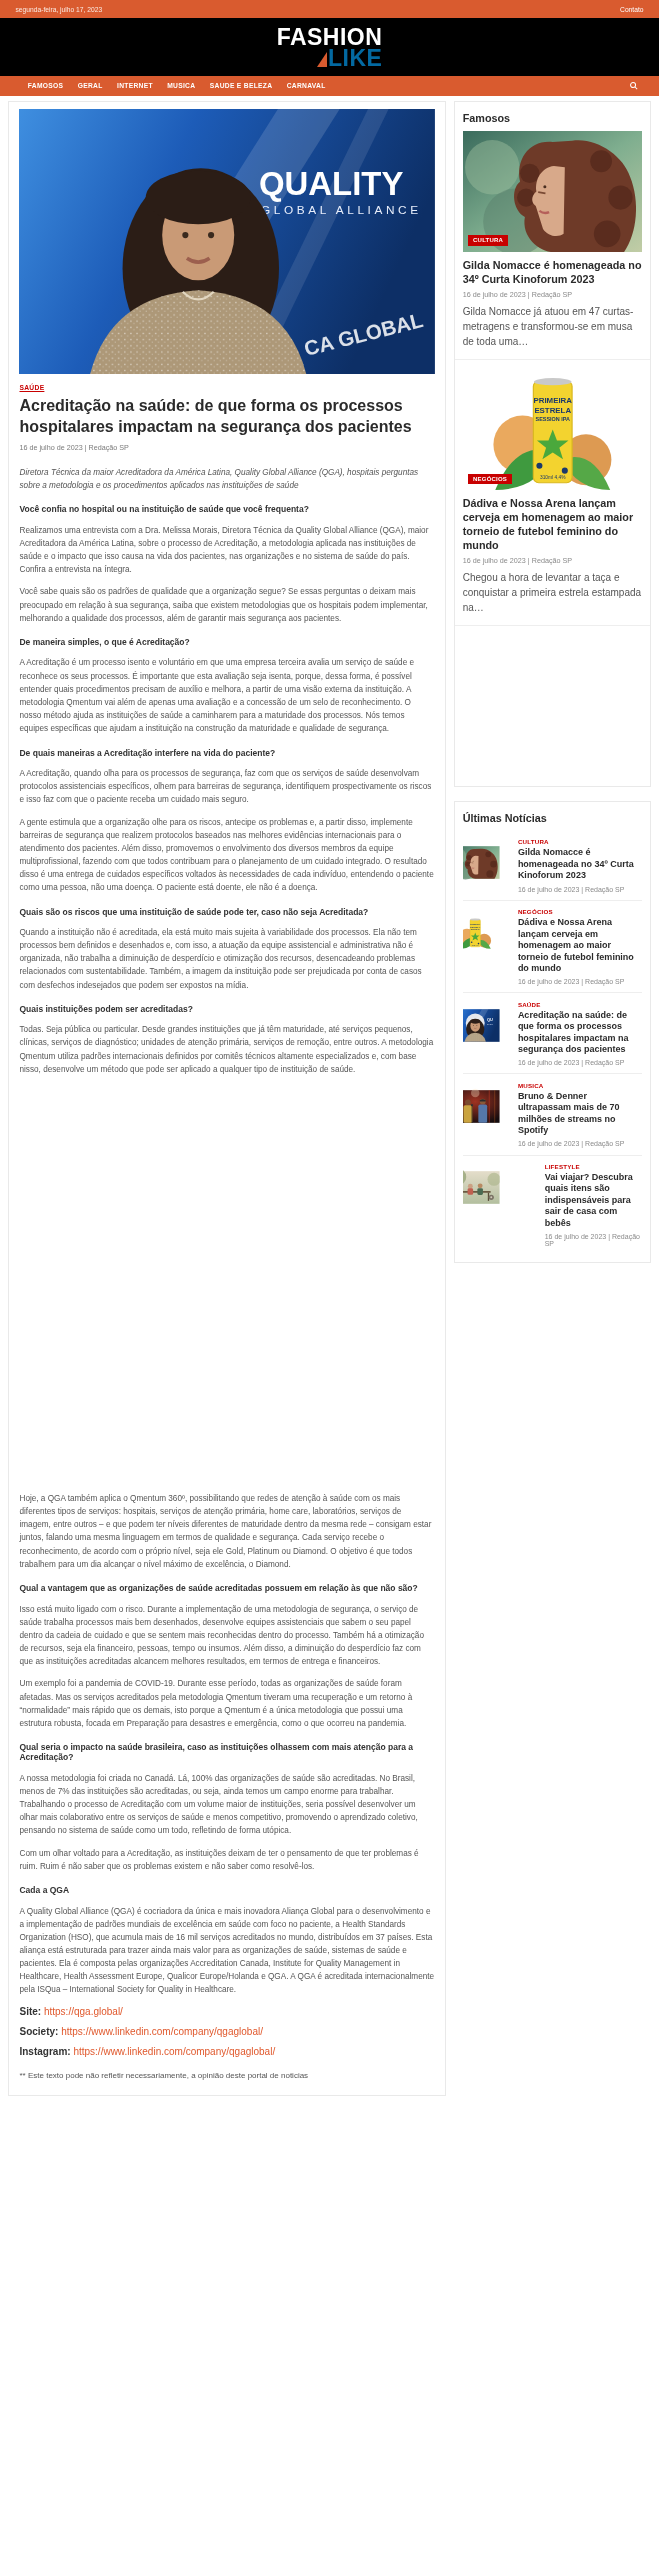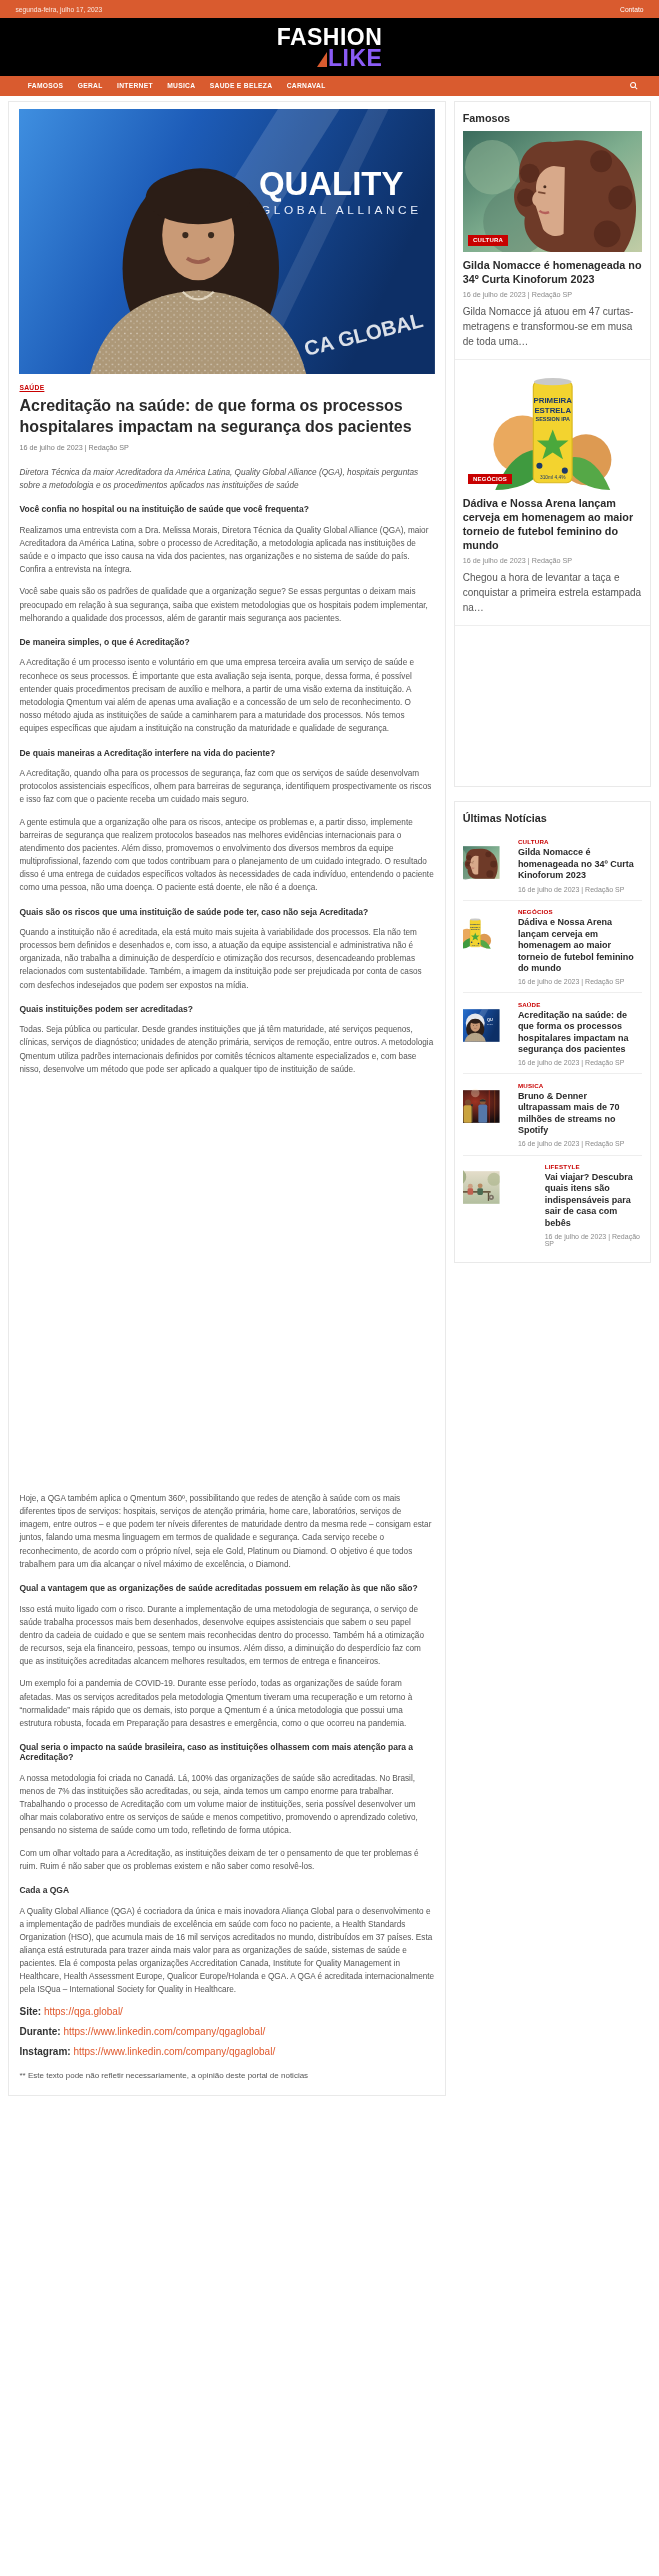--- a/index.html
+++ b/index.html
@@ -19,21 +19,21 @@
   body>*{flex:0 0 auto;}
   
   .topbar{height:18px;background:var(--accent);display:flex;align-items:center;justify-content:space-between;padding:0 15.5px;color:#fbeae2;font-size:6.7px;}
   .topbar a{color:#fff;text-decoration:none;}
   
   .site-header{height:58px;background:#000;display:flex;align-items:center;justify-content:center;}
   .logo{display:inline-block;cursor:pointer;}
   .logo-line1{font-size:23px;font-weight:900;color:#fff;letter-spacing:0.5px;line-height:1;}
   .logo-line2{display:flex;justify-content:flex-end;align-items:flex-end;margin-top:0px;}
   .logo-tri{width:0;height:0;border-bottom:15.5px solid var(--accent);border-left:10.3px solid transparent;margin-right:1px;margin-bottom:1px;}
-  .logo-line2 span{font-size:23px;font-weight:900;color:#8b5cf6;letter-spacing:0.5px;line-height:.82;}
+  .logo-line2 span{font-size:23px;font-weight:900;color:#0369a1;letter-spacing:0.5px;line-height:.82;}
   
   .nav{height:19.6px;background:var(--accent);display:flex;align-items:center;padding:0 20.6px;}
   .nav-item{color:#fff;font-size:6.7px;font-weight:700;letter-spacing:0.3px;padding:0 7.2px;cursor:pointer;white-space:nowrap;}
   .nav-search{margin-left:auto;cursor:pointer;display:flex;align-items:center;}
   
   .main{display:flex;gap:8.2px;padding:5.2px 8.2px 0;align-items:flex-start;background:#fff;}
   .article-card{width:438px;background:#fff;border:0.5px solid #e9e9e9;padding:7.7px 10.3px 15.5px;}
   .hero{width:100%;height:265px;display:block;}
   .article-category{color:var(--badge);font-weight:700;font-size:6.7px;letter-spacing:0.3px;margin:9.3px 0 3.1px;display:inline-block;cursor:pointer;}
   .article-title{font-size:16px;line-height:1.32;color:#2b2b2b;margin:1px 0 6.2px;font-weight:700;}
@@ -259,21 +259,21 @@
         <p class="blk-p">Hoje, a QGA também aplica o Qmentum 360º, possibilitando que redes de atenção à saúde com os mais diferentes tipos de serviços: hospitais, serviços de atenção primária, home care, laboratórios, serviços de imagem, entre outros – e que podem ter níveis diferentes de maturidade dentro da mesma rede – consigam estar juntos, falando uma mesma linguagem em termos de qualidade e segurança. Cada serviço recebe o reconhecimento, de acordo com o próprio nível, seja ele Gold, Platinum ou Diamond. O objetivo é que todos trabalhem para um dia alcançar o nível máximo de excelência, o Diamond.</p>
         <p class="blk-q">Qual a vantagem que as organizações de saúde acreditadas possuem em relação às que não são?</p>
         <p class="blk-p">Isso está muito ligado com o risco. Durante a implementação de uma metodologia de segurança, o serviço de saúde trabalha processos mais bem desenhados, desenvolve equipes assistenciais que sabem o seu papel dentro da cadeia de cuidado e que se sentem mais reconhecidas dentro do processo. Também há a otimização de recursos, seja ela financeiro, pessoas, tempo ou insumos. Além disso, a diminuição do desperdício faz com que as instituições acreditadas alcancem melhores resultados, em termos de entrega e financeiros.</p>
         <p class="blk-p">Um exemplo foi a pandemia de COVID-19. Durante esse período, todas as organizações de saúde foram afetadas. Mas os serviços acreditados pela metodologia Qmentum tiveram uma recuperação e um retorno à “normalidade” mais rápido que os demais, isto porque a Qmentum é a única metodologia que possui uma estrutura robusta, focada em Preparação para desastres e emergência, como o que ocorreu na pandemia.</p>
         <p class="blk-q">Qual seria o impacto na saúde brasileira, caso as instituições olhassem com mais atenção para a Acreditação?</p>
         <p class="blk-p">A nossa metodologia foi criada no Canadá. Lá, 100% das organizações de saúde são acreditadas. No Brasil, menos de 7% das instituições são acreditadas, ou seja, ainda temos um campo enorme para trabalhar. Trabalhando o processo de Acreditação com um volume maior de instituições, seria possível desenvolver um olhar mais colaborativo entre os serviços de saúde e menos competitivo, promovendo o aprendizado coletivo, pensando no sistema de saúde como um todo, refletindo de forma utópica.</p>
         <p class="blk-p">Com um olhar voltado para a Acreditação, as instituições deixam de ter o pensamento de que ter problemas é ruim. Ruim é não saber que os problemas existem e não saber como resolvê-los.</p>
         <p class="blk-q">Cada a QGA</p>
         <p class="blk-p">A Quality Global Alliance (QGA) é cocriadora da única e mais inovadora Aliança Global para o desenvolvimento e a implementação de padrões mundiais de excelência em saúde com foco no paciente, a Health Standards Organization (HSO), que acumula mais de 16 mil serviços acreditados no mundo, distribuídos em 37 países. Esta aliança está estruturada para trazer ainda mais valor para as organizações de saúde, sistemas de saúde e pacientes. Ela é composta pelas organizações Accreditation Canada, Institute for Quality Management in Healthcare, Health Assessment Europe, Qualicor Europe/Holanda e QGA. A QGA é acreditada internacionalmente pela ISQua – International Society for Quality in Healthcare.</p>
         <p class="blk-link"><strong>Site: </strong><a href="#">https://qga.global/</a></p>
-        <p class="blk-link"><strong>Durante: </strong><a href="#">https://www.linkedin.com/company/qgaglobal/</a></p>
+        <p class="blk-link"><strong>Society: </strong><a href="#">https://www.linkedin.com/company/qgaglobal/</a></p>
         <p class="blk-link"><strong>Instagram: </strong><a href="#">https://www.linkedin.com/company/qgaglobal/</a></p>
         <p class="blk-note">** Este texto pode não refletir necessariamente, a opinião deste portal de noticias</p>
       </div>
   </div>
 
   <div class="sidebar">
 
     <div class="side-card">
       <div class="side-heading">Famosos</div>
       <div>

